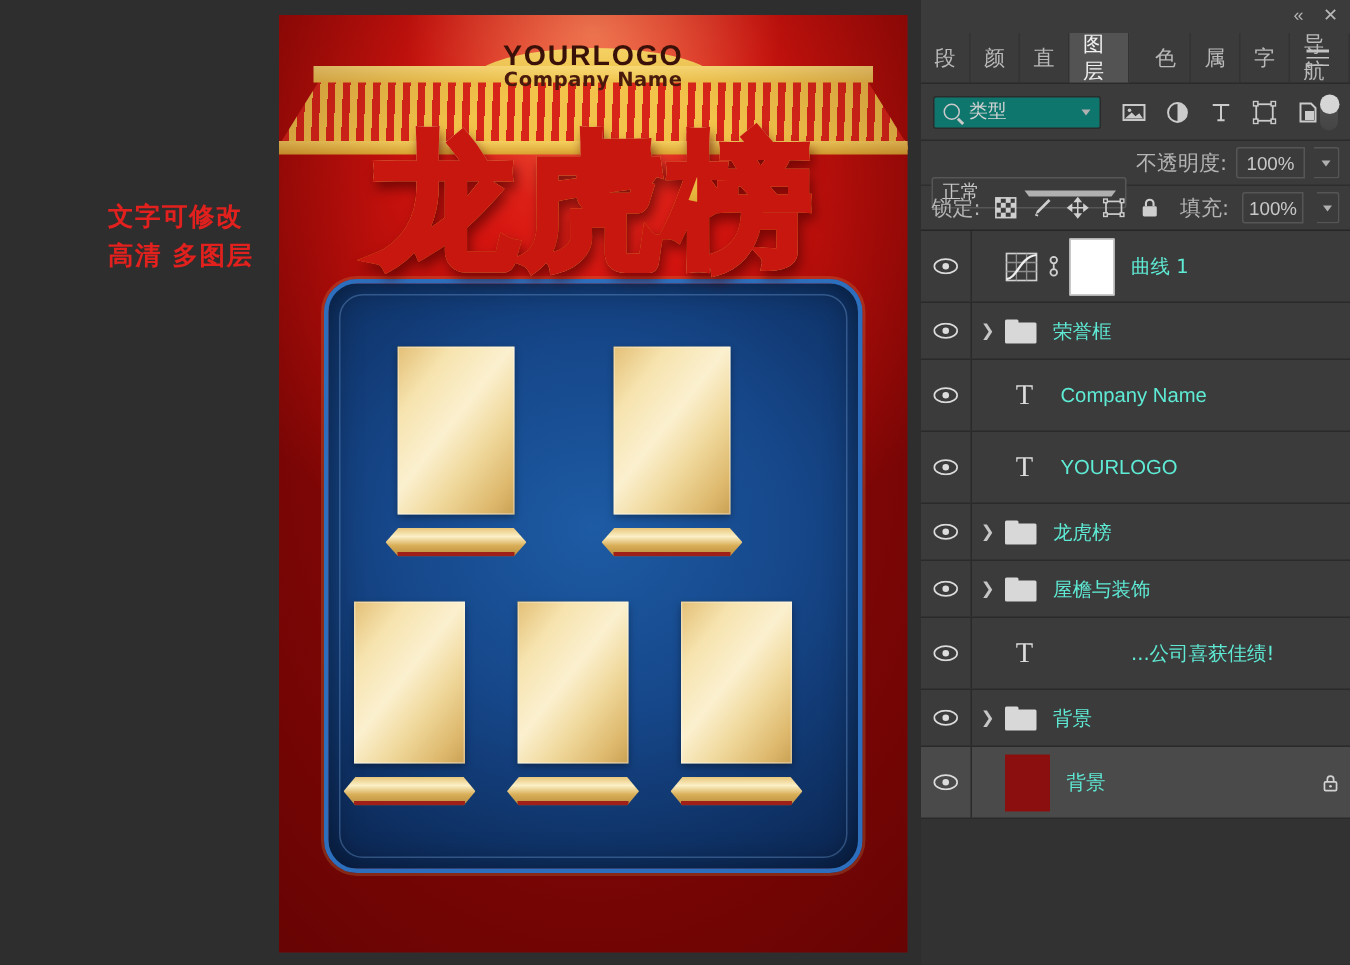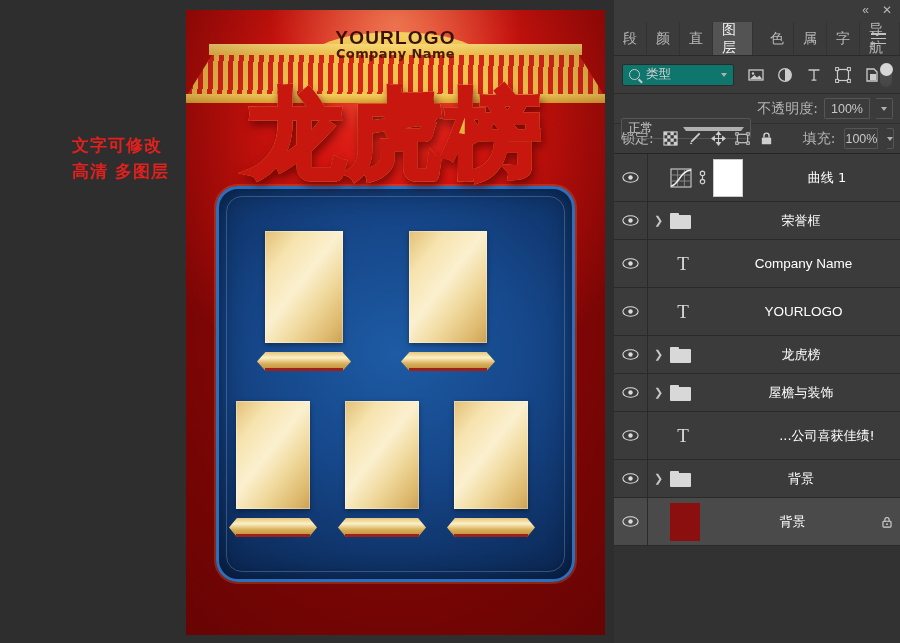--- a/index.html
+++ b/index.html
@@ -153,23 +153,23 @@
   .folder::before{content:"";position:absolute;left:0;top:0;width:9px;height:3px;background:#d8d8d8;
      border-radius:1px 1px 0 0;}
   .folder::after{content:"";position:absolute;left:0;top:2.5px;width:21px;height:13.5px;background:#d8d8d8;
      border-radius:1px;}
   .tglyph { width:26px; text-align:center; font-size:19px; color:#dcdcdc;
             font-family:"Liberation Serif","DejaVu Serif",serif; line-height:1; }
   .adj-ico { width:22px; height:20px; flex:none; }
   .link-ico { width:11px; height:17px; flex:none; color:#d0d0d0; }
   .mask-th { width:30px; height:38px; background:#fff; border:1.5px solid #c9c9c9; flex:none; }
   .bg-th { width:30px; height:38px; background:#8c0f0f; flex:none; }
-  .lname { font-size:13px; color:#ffffff; padding-left:11px; flex:1; white-space:nowrap;
+  .lname { font-size:13px; color:#5eead4; padding-left:11px; flex:1; white-space:nowrap;
            overflow:hidden; text-overflow:ellipsis;
-           font-family:"DejaVu Sans","Liberation Sans",sans-serif;text-align:center; }
+           font-family:"DejaVu Sans","Liberation Sans",sans-serif; }
   .lname.en { font-family:"Liberation Sans",sans-serif; font-size:13.5px; }
   .lname.indent { padding-left:58px; }
   .lock-badge { width:26px; display:flex; align-items:center; justify-content:center; flex:none; }
   .panel-rest { background:#323232; flex:1; }
 </style>
 </head>
 <body>
 
 <div class="root">
 
@@ -336,21 +336,21 @@
             <rect x="0.8" y="11.6" width="2.6" height="2.6" fill="#3b3b3b" stroke="#cfcfcf" stroke-width="1"></rect>
             <rect x="12.6" y="11.6" width="2.6" height="2.6" fill="#3b3b3b" stroke="#cfcfcf" stroke-width="1"></rect>
           </svg>
       </span>
       <span class="lockico">
         <svg viewBox="0 0 16 16" width="15" height="15">
             <rect x="3" y="7" width="10" height="7.2" rx="1" fill="#cfcfcf"></rect>
             <path d="M5.3 7 V5 a2.7 2.7 0 0 1 5.4 0 V7" fill="none" stroke="#cfcfcf" stroke-width="1.5"></path>
           </svg>
       </span>
-      <span class="lbl" style="margin-left:20px;">填充:</span>
+      <span class="lbl" style="margin-left:4px;">填充:</span>
       <span class="numbox">100%</span>
       <span class="numstep">
           <span class="caret"></span>
         </span>
     </div>
 
     <div class="layers">
 
       <div class="layer tall">
         <span class="eye-cell">

